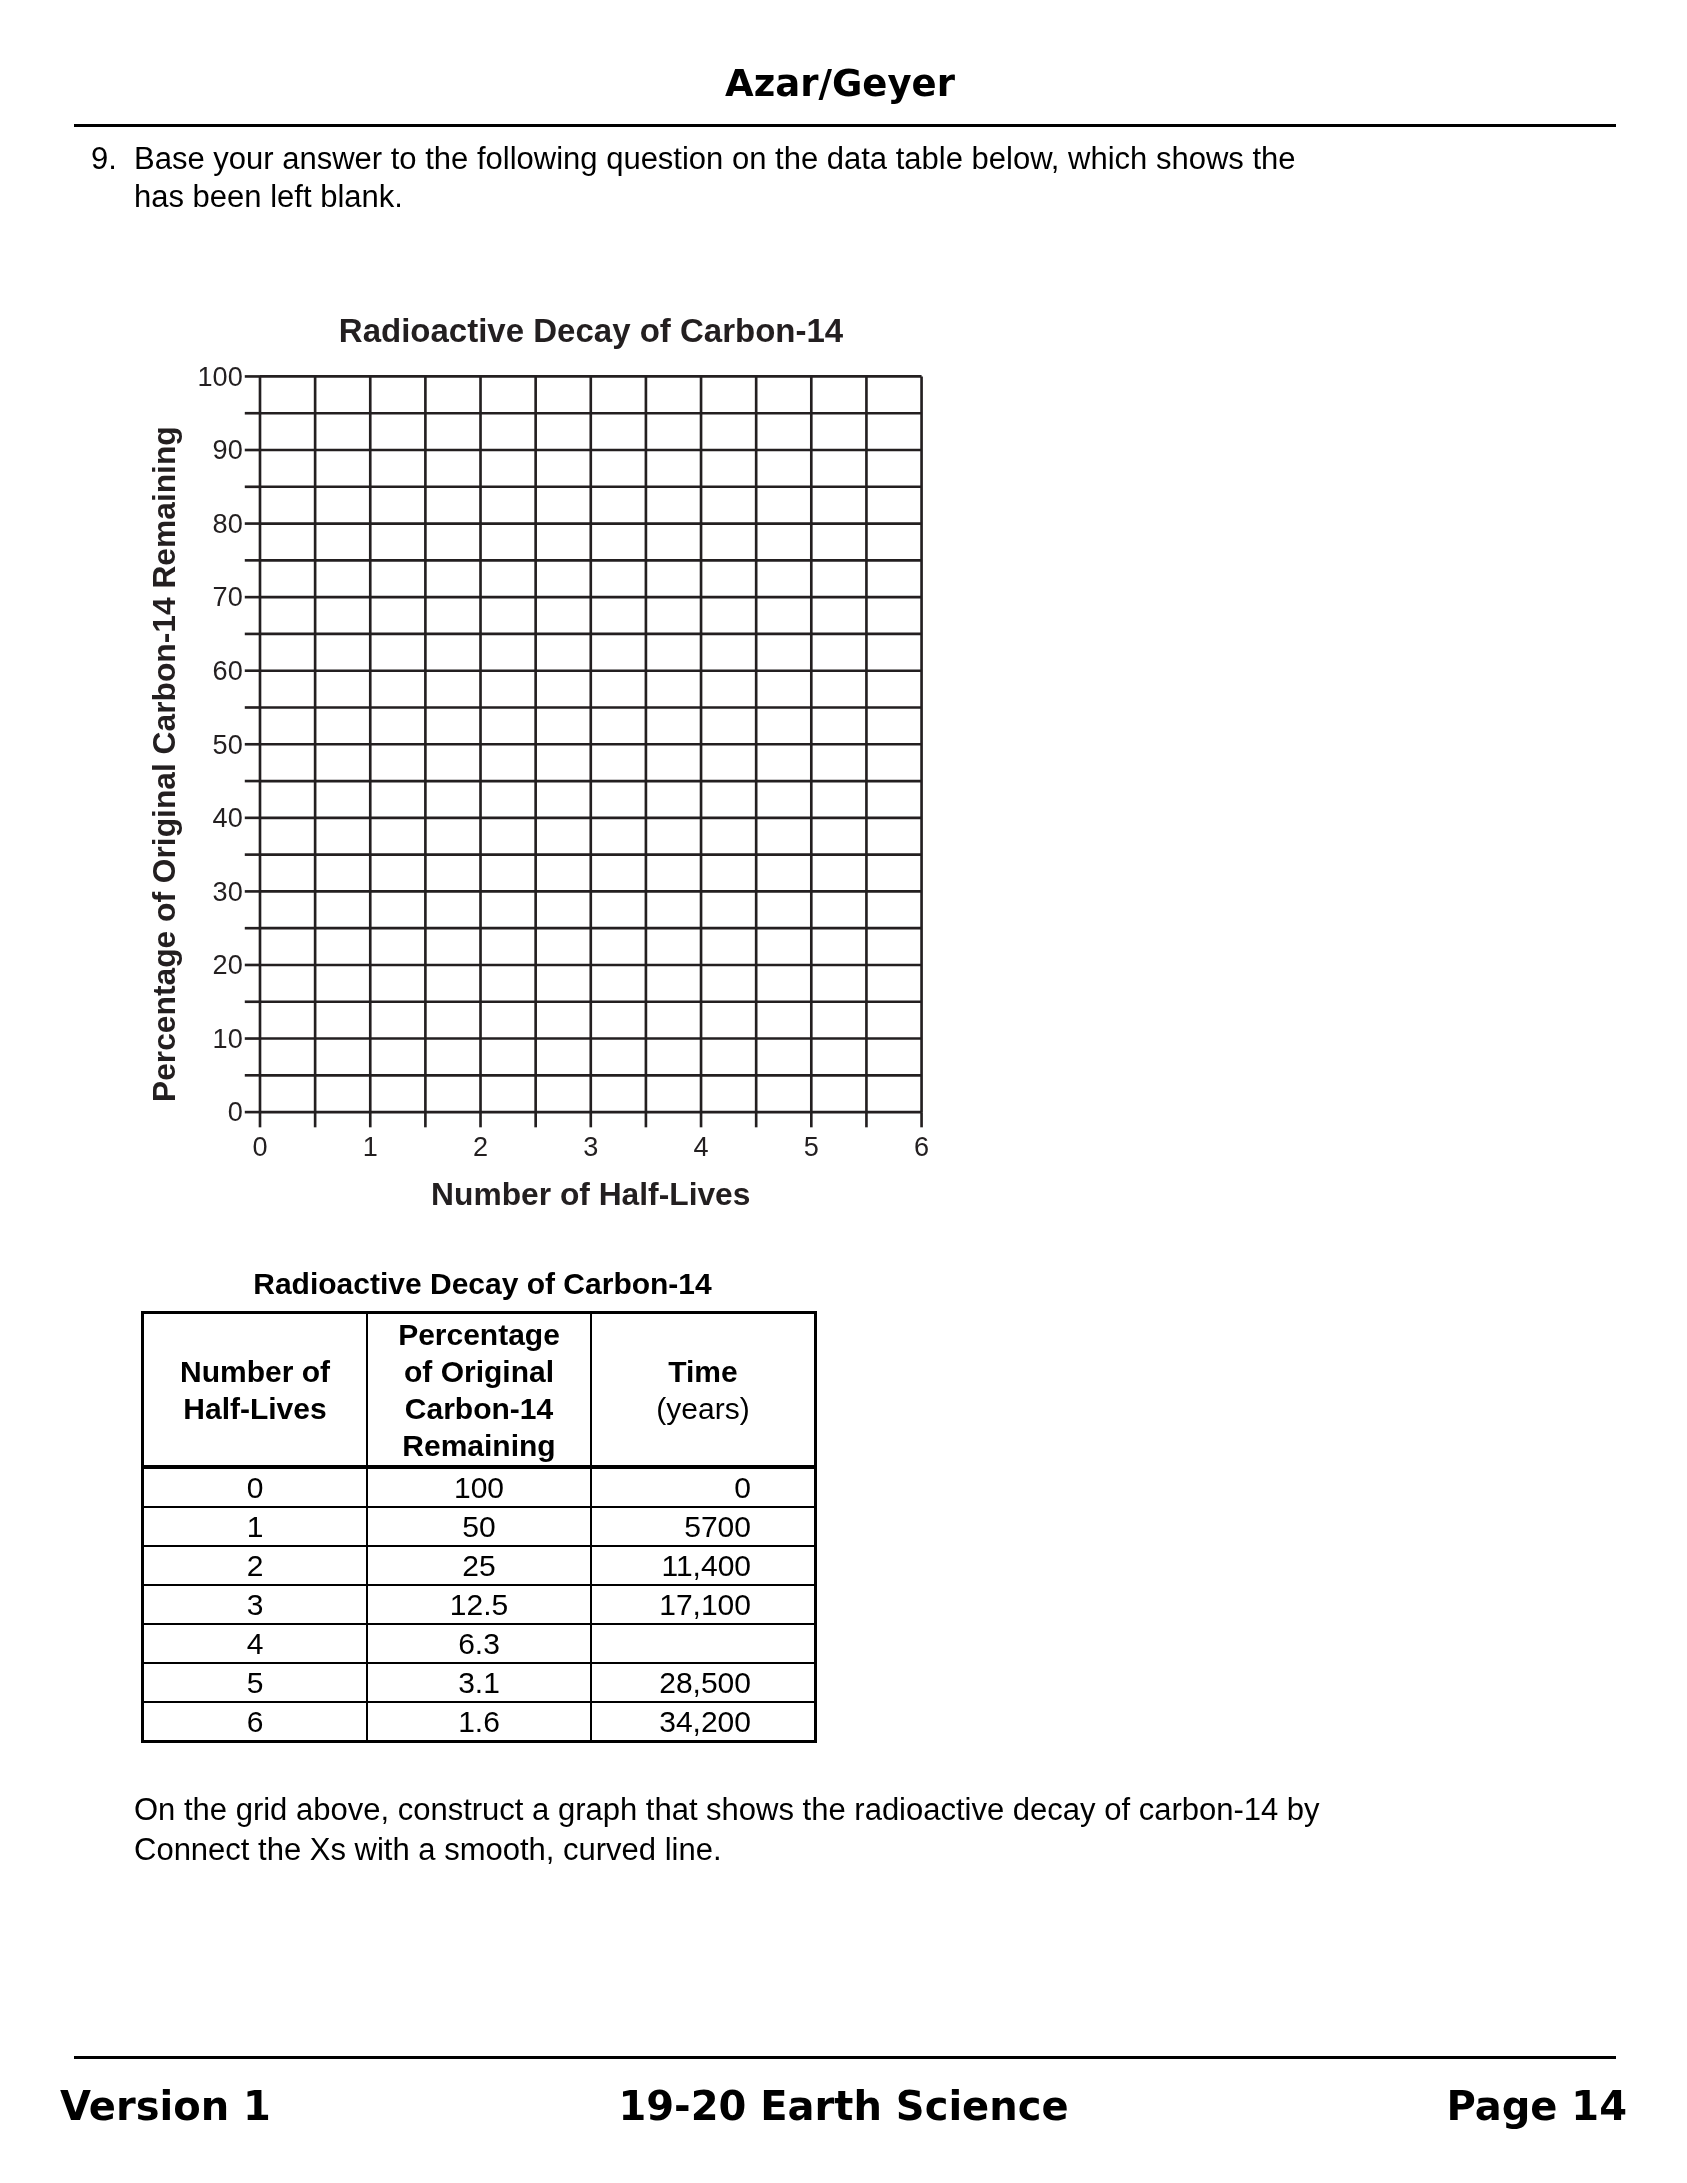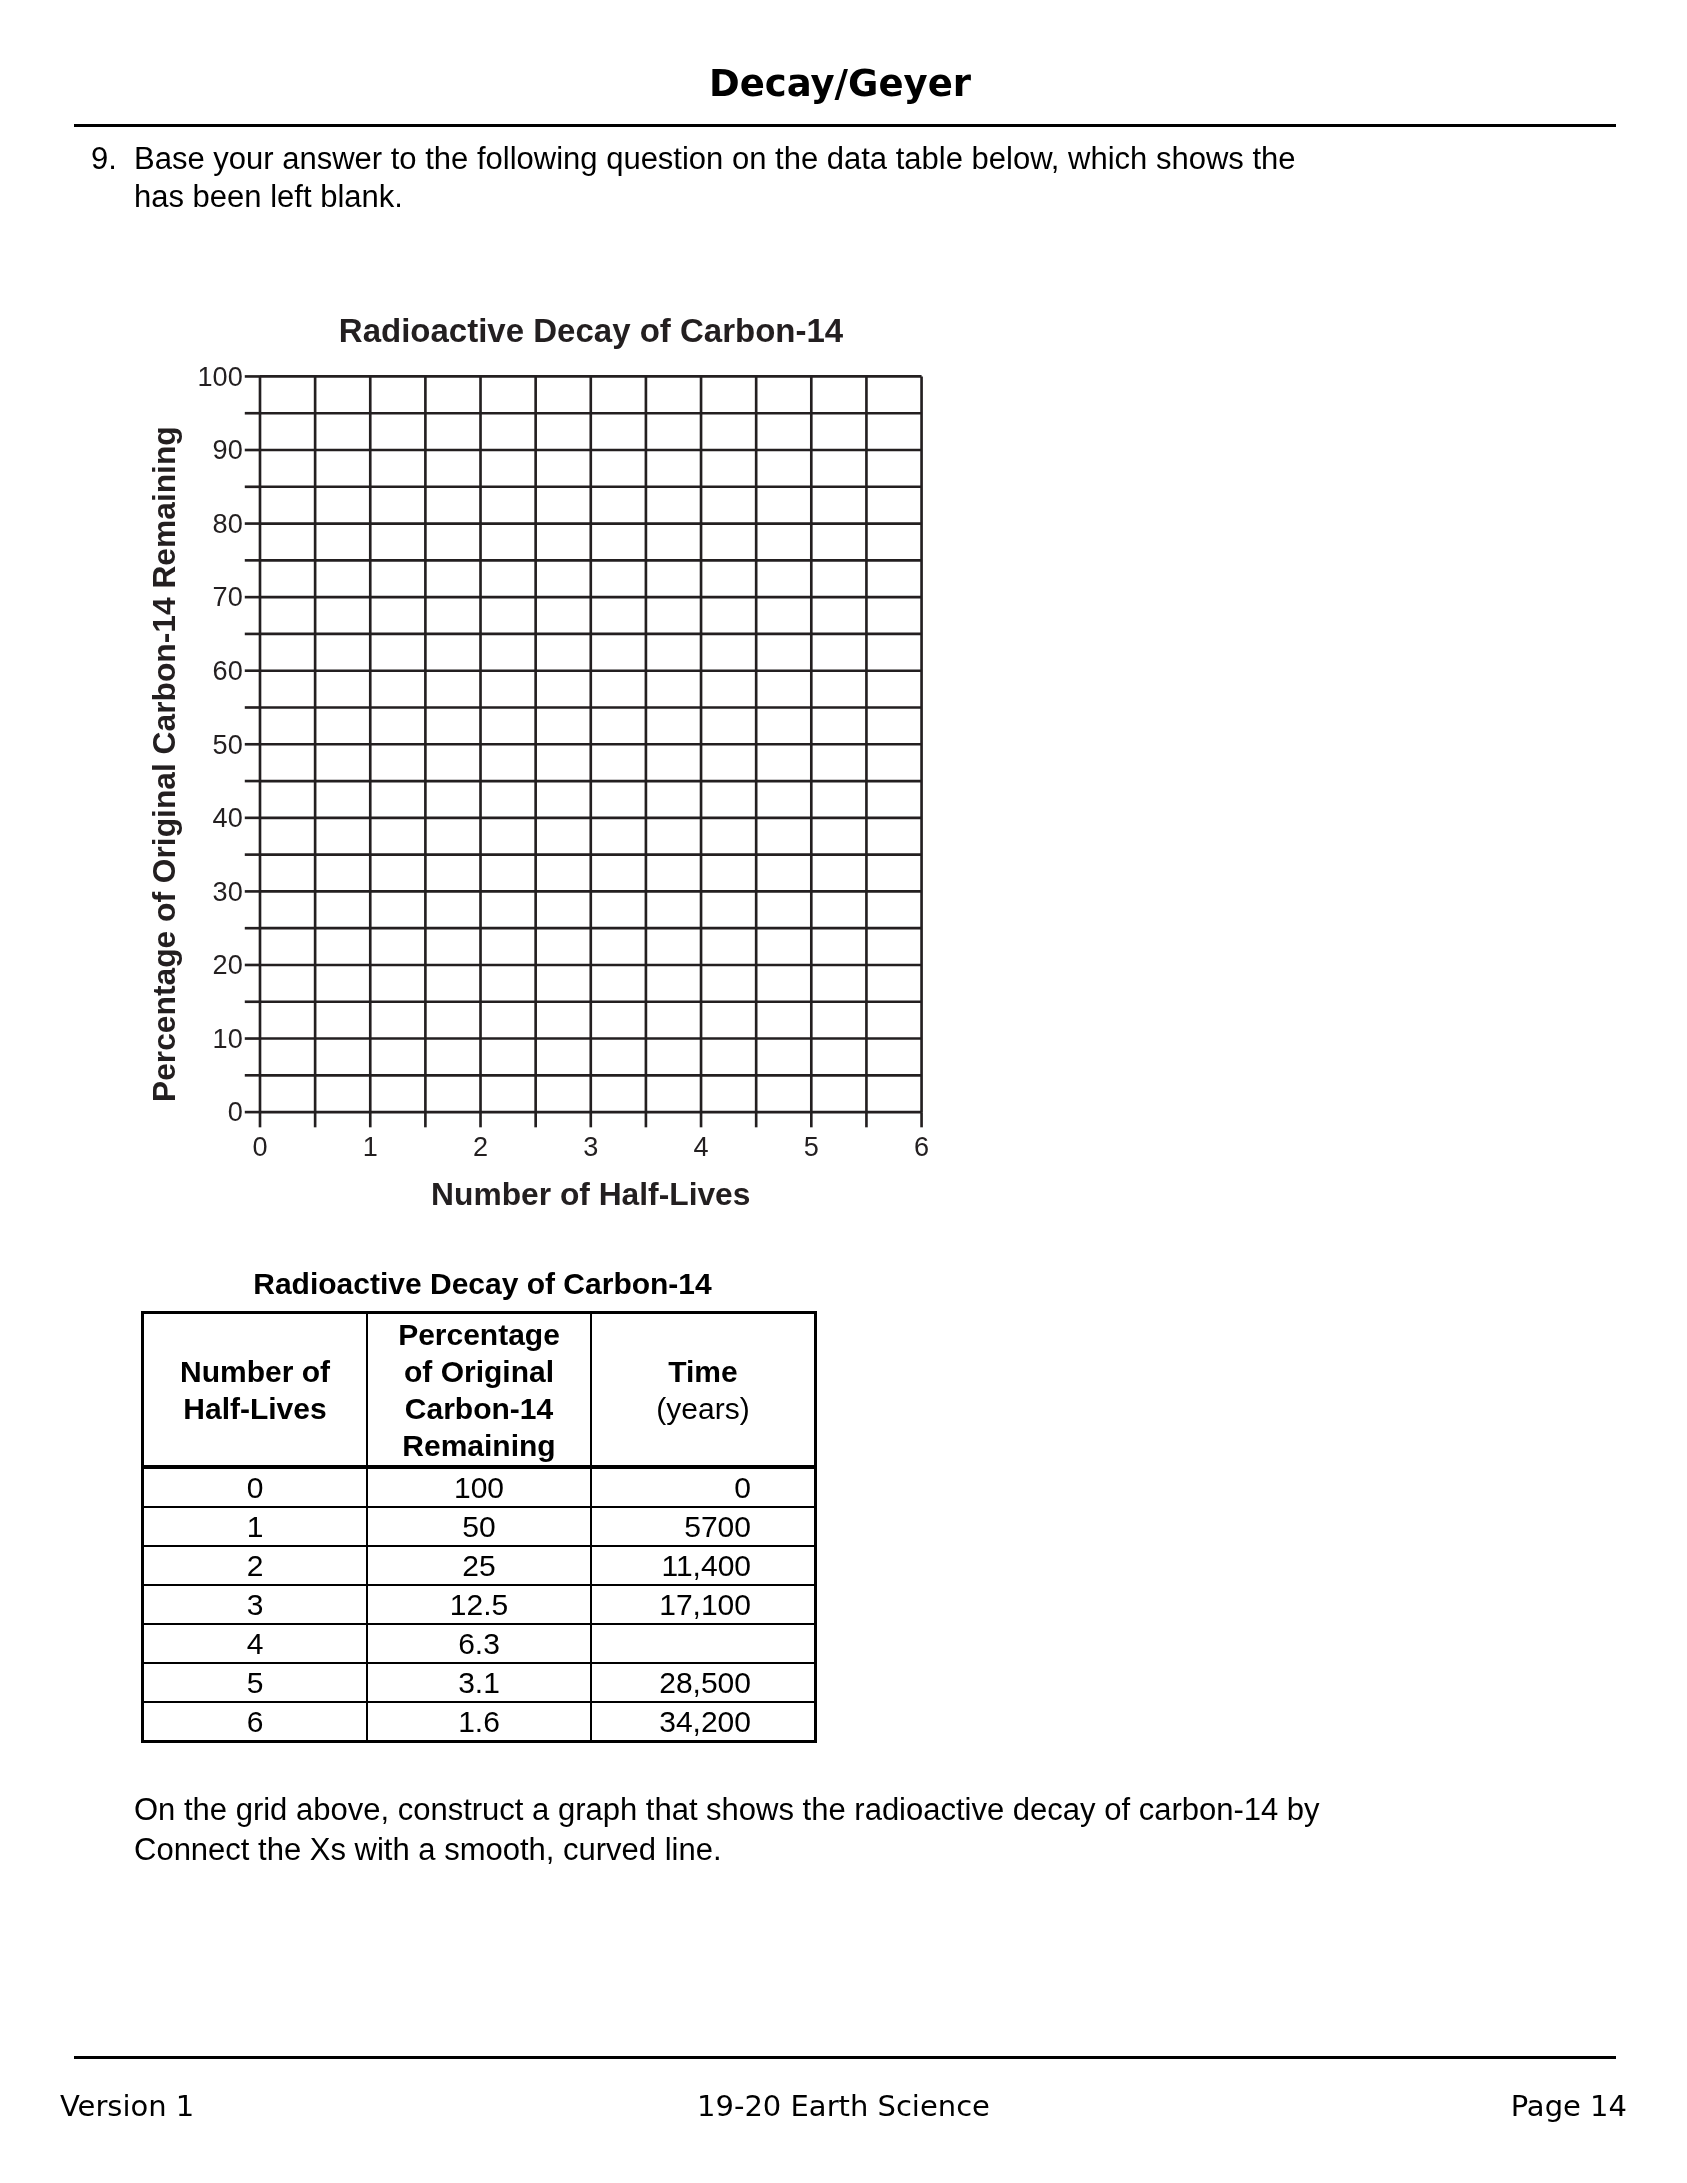--- a/index.html
+++ b/index.html
@@ -17,26 +17,26 @@
   .tbl-title { left:141px; width:683px; top:1265px; text-align:center; font-weight:bold; font-size:30px; line-height:37px; }
   table.dt { position:absolute; left:141px; top:1311px; border-collapse:collapse; border:3.3px solid #000; }
   table.dt td, table.dt th { border:2.6px solid #000; width:222px; padding:0; text-align:center; font-size:30px; line-height:37px; font-weight:normal; }
   table.dt th { height:151px; font-weight:bold; line-height:37px; }
   table.dt th .sub { font-weight:normal; }
   table.dt td { height:37px; line-height:37px; }
   table.dt td.time { text-align:right; padding-right:63px; width:159px; }
   table.dt tr.head-row th { border-bottom:4px solid #000; }
   .instr { left:134px; top:1790px; width:1389px; font-size:31px; line-height:40px; }
   .instr span { display:block; white-space:nowrap; }
-  .ftr { top:2084px; font-family:"DejaVu Sans", sans-serif; font-weight:normal; font-size:29px; line-height:44px; }
+  .ftr { top:2084px; font-family:"DejaVu Sans", sans-serif; font-weight:bold; font-size:40px; line-height:44px; }
 </style>
 </head>
 <body>
 
-<div class="abs hdr-title">Decay/Geyer</div>
+<div class="abs hdr-title">Azar/Geyer</div>
 <div class="abs rule" style="top:124px;"></div>
 
 <div class="abs q-num">9.</div>
 <div class="abs q-text">
   <span>Base your answer to the following question on the data table below, which shows the</span>
   <span>has been left blank.</span>
 </div>
 
 <div class="abs chart-title">Radioactive Decay of Carbon-14</div>
 <svg id="chart" width="1687" height="1257" viewBox="0 0 2550 1900">

